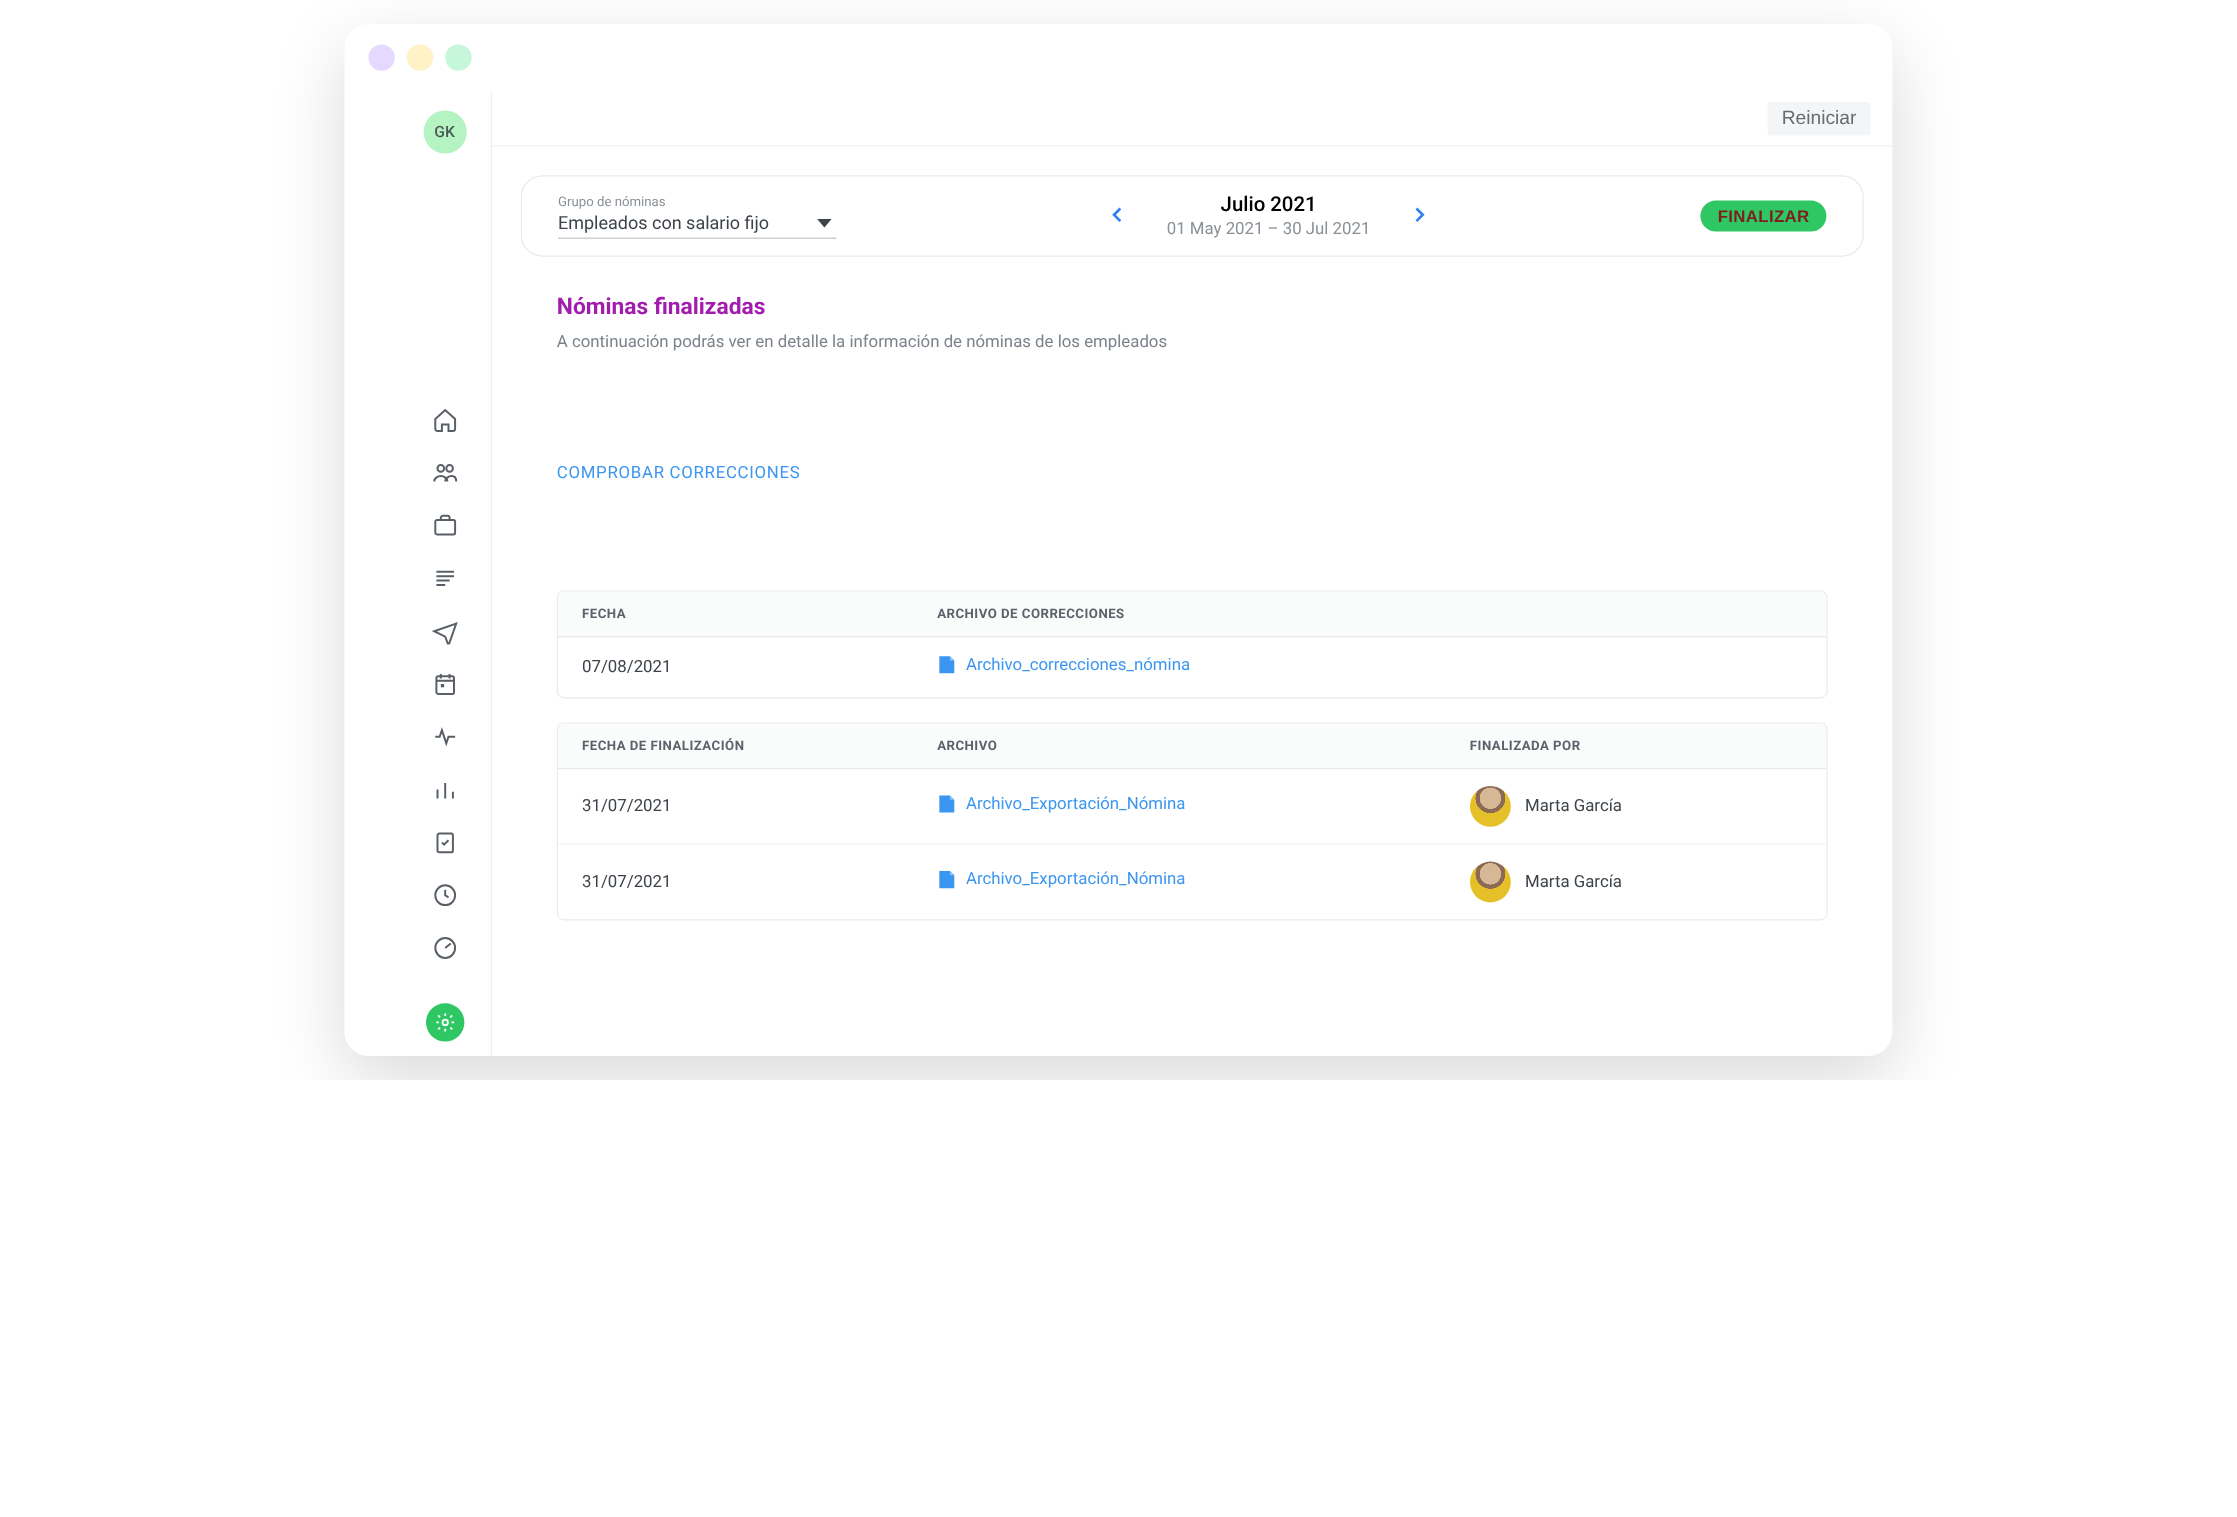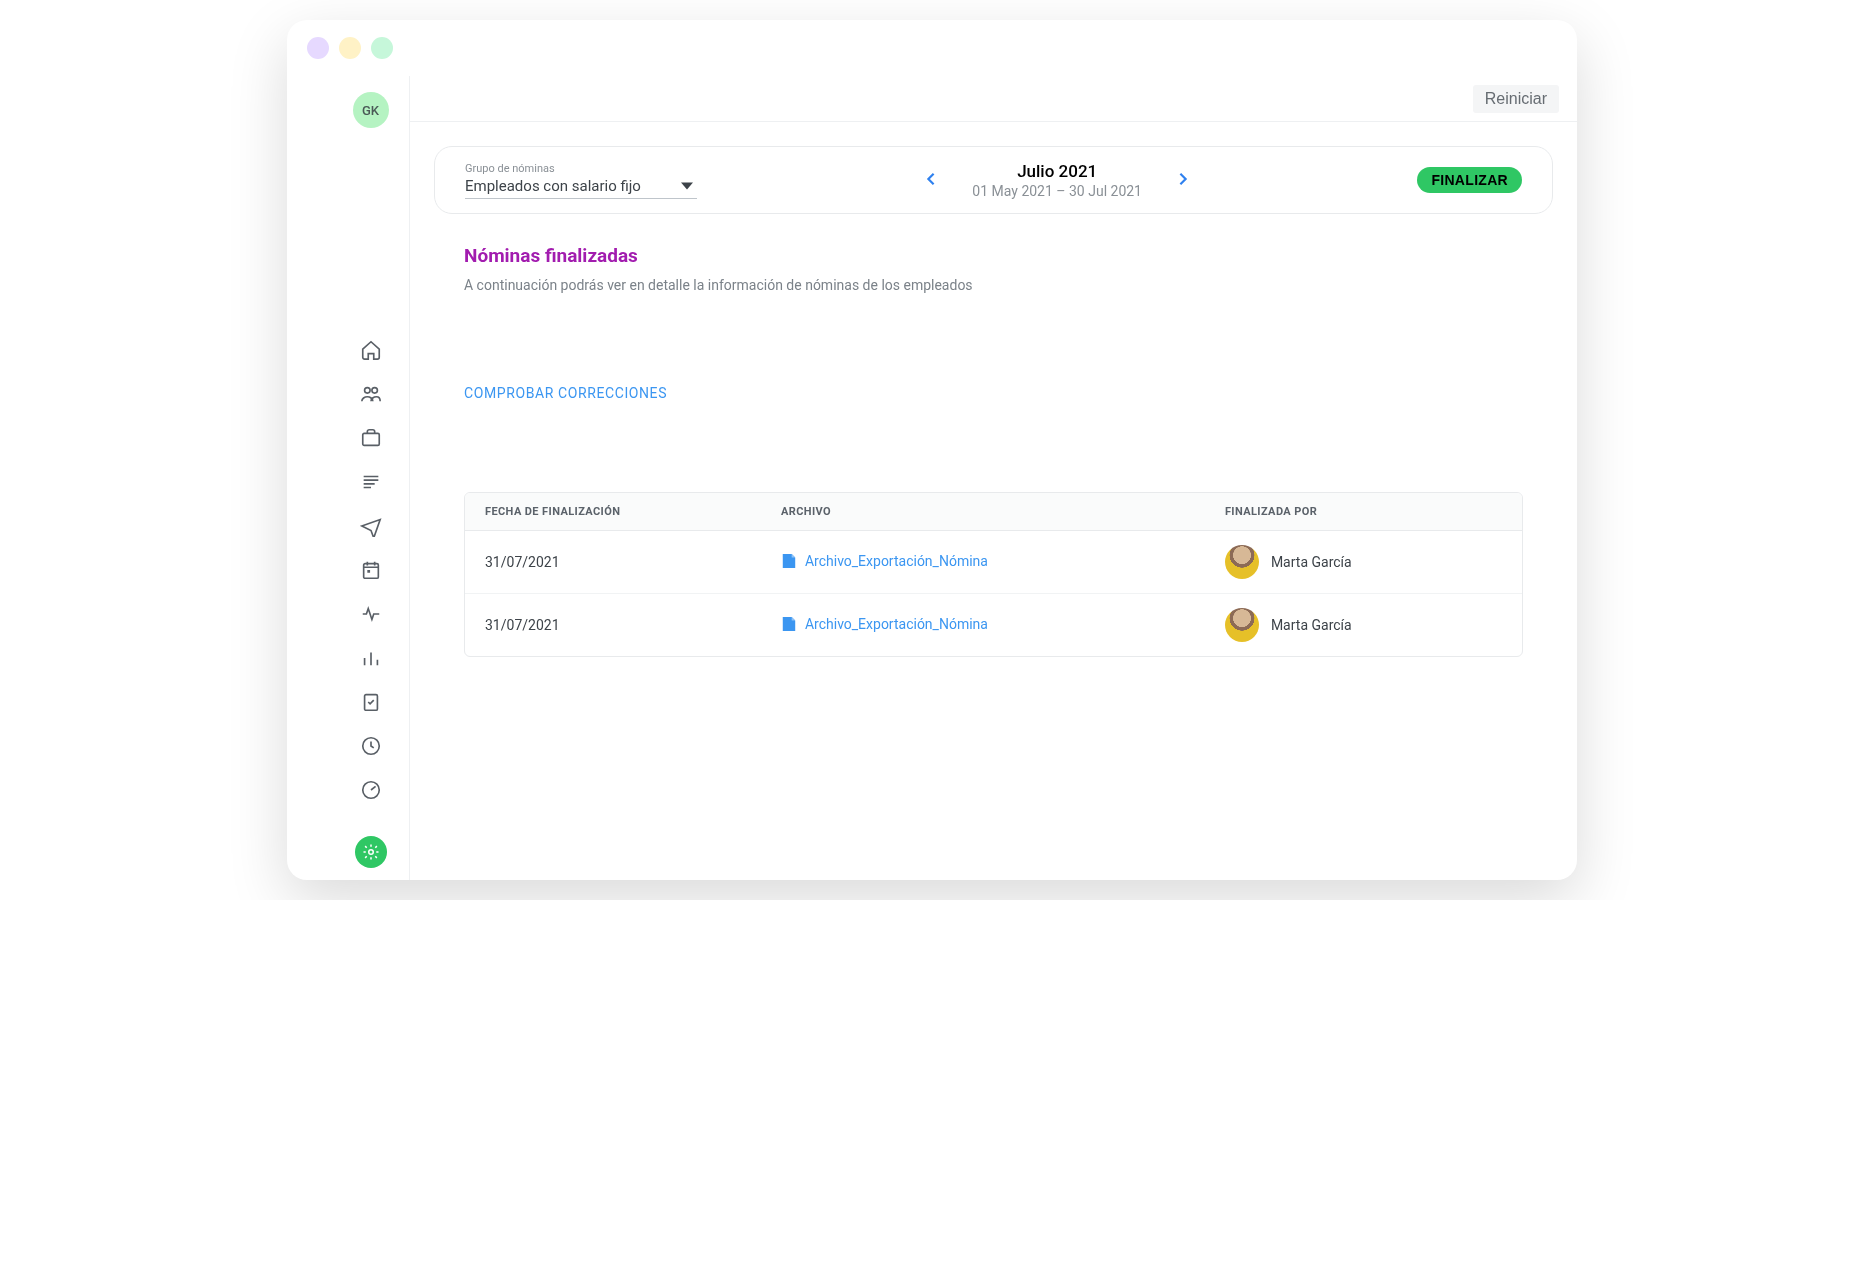--- a/index.html
+++ b/index.html
@@ -166,21 +166,21 @@
   cursor: pointer;
   padding: 4px;
 }
 .period-arrow svg { width: 14px; height: 14px; stroke: currentColor; stroke-width: 2.5; fill: none; }
 .period-center { text-align: center; }
 .period-title { font-size: 17px; color: #000000; font-weight: 500; }
 .period-range { font-size: 14px; color: #8a9096; margin-top: 2px; }
 
 .finalize-btn {
   background: #2fc764;
-  color: #000000;
+  color: #7f1d1d;
   border: none;
   border-radius: 14px;
   padding: 5px 14px;
   font-size: 14px;
   font-weight: 600;
   letter-spacing: 0.3px;
   cursor: pointer;
 }
 
 .body-row {
@@ -388,20 +388,42 @@
 
         <div class="body-row">
           <div class="body-left">
             <h2 class="section-title">Nóminas finalizadas</h2>
             <p class="section-sub">A continuación podrás ver en detalle la información de nóminas de los empleados</p>
             <a class="check-link">COMPROBAR CORRECCIONES</a>
           </div>
         </div>
 
         <div class="tables">
+          <div class="table-wrap">
+            <table>
+              <thead>
+                <tr>
+                  <th style="width:28%">FECHA</th>
+                  <th>ARCHIVO DE CORRECCIONES</th>
+                </tr>
+              </thead>
+              <tbody id="t1-body">
+                  <tr>
+                    <td>07/08/2021</td>
+                    <td><span class="file-link">
+                        <svg viewBox="0 0 18 20">
+                          <path d="M2 2h10l4 4v12H2z" fill="#3b96f1"></path>
+                          <path d="M12 2v4h4" fill="#8fc3f7"></path>
+                        </svg>
+                        <span>Archivo_correcciones_nómina</span>
+                      </span></td>
+                  </tr>
+                </tbody>
+            </table>
+          </div>
 
           <div class="table-wrap">
             <table>
               <thead>
                 <tr>
                   <th style="width:28%">FECHA DE FINALIZACIÓN</th>
                   <th style="width:42%">ARCHIVO</th>
                   <th>FINALIZADA POR</th>
                 </tr>
               </thead>

